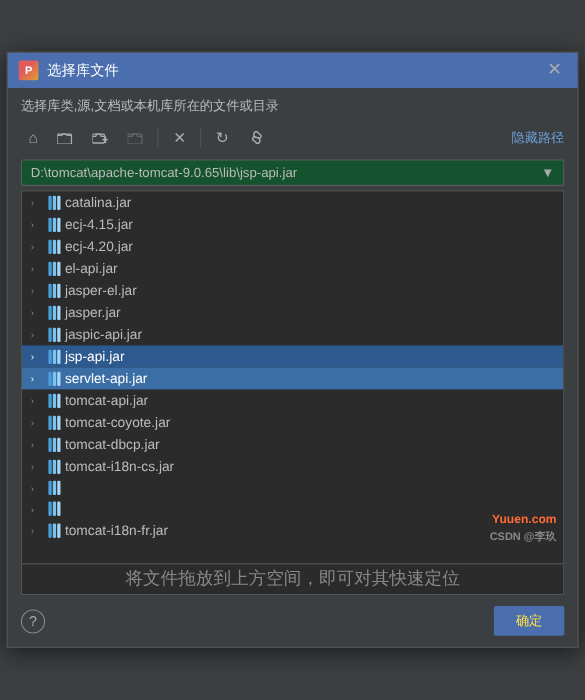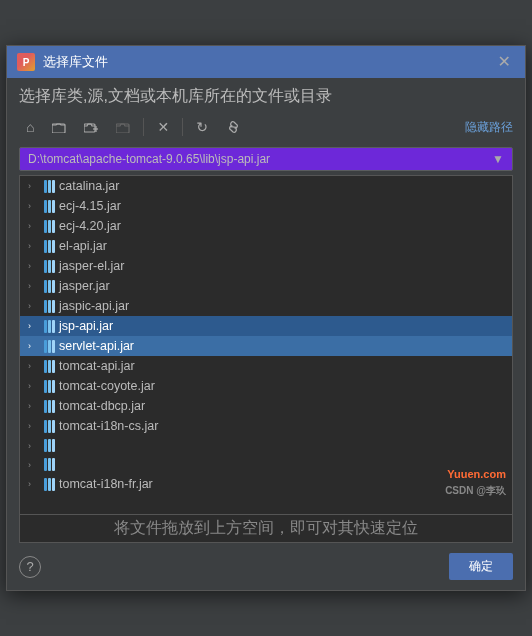--- a/index.html
+++ b/index.html
@@ -52,21 +52,21 @@
     .title-close {
       color: #aaa;
       font-size: 16px;
       cursor: pointer;
       line-height: 1;
       padding: 2px 4px;
     }
 
     .subtitle {
       color: #bbbbbb;
-      font-size: 16px;
+      font-size: 12px;
       padding: 8px 12px 4px 12px;
     }
 
     .toolbar {
       display: flex;
       align-items: center;
       padding: 4px 12px;
       gap: 4px;
     }
     .toolbar-btn {
@@ -94,21 +94,21 @@
       cursor: pointer;
       background: none;
       border: none;
       padding: 0;
     }
 
     .path-bar {
       display: flex;
       align-items: flex-end;
       margin: 4px 12px;
-      background: #6d28d9;
+      background: #14532d;
       border: 1px solid #5a5d5e;
       border-radius: 2px;
     }
     .path-input {
       flex: 1;
       background: none;
       border: none;
       outline: none;
       color: #bbbbbb;
       font-size: 12px;
@@ -201,21 +201,21 @@
       color: #aaa;
       font-size: 13px;
       cursor: pointer;
       display: flex;
       align-items: center;
       justify-content: center;
     }
 
     .btn-confirm {
       background: #4b6eaf;
-      color: #ffffff;
+      color: #fde047;
       border: none;
       padding: 5px 20px;
       font-size: 12px;
       font-family: inherit;
       border-radius: 2px;
       cursor: pointer;
     }
 
     .btn-cancel {
       background: #4c5052;

